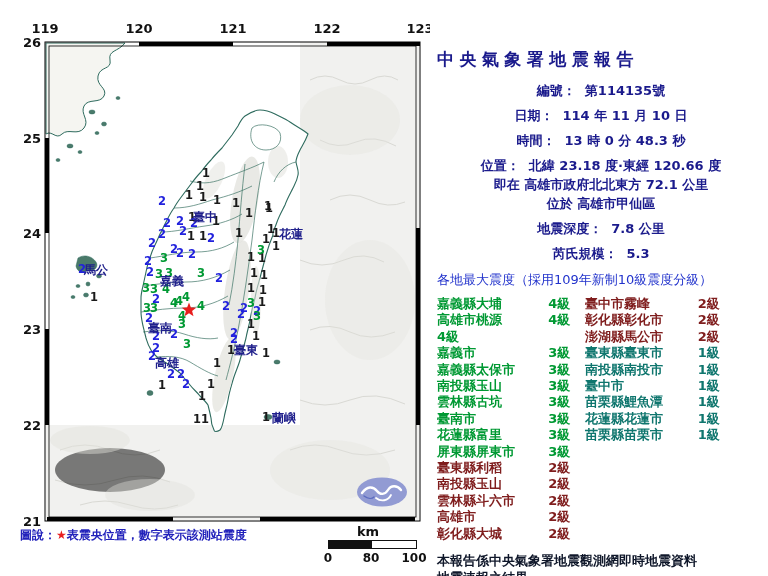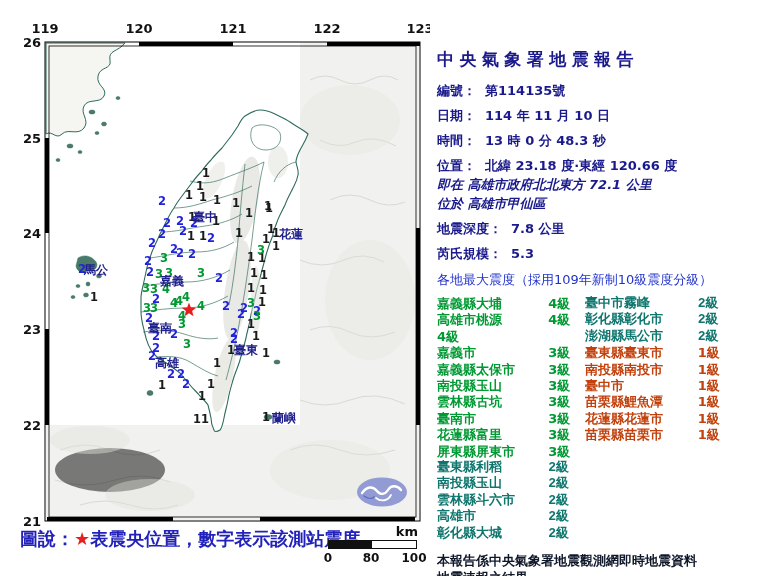--- a/index.html
+++ b/index.html
@@ -11,39 +11,39 @@
   .tick{font:600 13px "DejaVu Sans",sans-serif;fill:#111;}
   .st{font:700 11.5px "DejaVu Sans",sans-serif;}
   .c-k{fill:#1a1a1a;} .c-b{fill:#2222dd;} .c-g{fill:#009933;}
   .city{font:700 12px "DejaVu Sans",sans-serif;fill:#20208c;}
   .county{fill:none;stroke:#3e7466;stroke-width:0.7;}
   .islet{fill:#4a7a6a;stroke:#2e6b5e;stroke-width:0.5;}
   .shade{fill:#e2e2dc;}
   .sea{fill:#f1f1ef;}
   .seasq{fill:none;stroke:#d9d9d4;stroke-width:1;}
   
-  #legend{position:absolute;left:20px;top:527px;font-size:18px;font-weight:700;color:#2222bb;white-space:nowrap;}
+  #legend{position:absolute;left:20px;top:527px;font-size:12px;font-weight:700;color:#2222bb;white-space:nowrap;}
   #legend .star{color:#e81e1e;}
-  #kmlabel{position:absolute;left:318px;top:524px;width:100px;text-align:right;font-size:13px;font-weight:700;color:#111;}
+  #kmlabel{position:absolute;left:318px;top:524px;width:100px;text-align:center;font-size:13px;font-weight:700;color:#111;}
   #scalebar{position:absolute;left:328px;top:540px;width:87px;height:7px;border:1px solid #111;
             background:linear-gradient(to right,#111 0 50%,#fff 50% 100%);}
   .scalenum{position:absolute;top:551px;width:30px;text-align:center;font-size:12px;font-weight:600;color:#111;}
   
   #panel{position:absolute;left:437px;top:0;width:328px;color:#1a1a8c;margin-top:34px;}
   #rtitle{margin:14px 0 0 0;font-size:17px;font-weight:700;letter-spacing:0.32em;color:#1a1a8c;white-space:nowrap;}
   #fields{margin-top:12px;font-size:13px;font-weight:700;}
-  .frow{margin-top:9px;line-height:16px;white-space:nowrap;}
-  .frow.sub{margin-top:3px;font-style:italic;}
+  .frow{margin-top:9px;line-height:16px;white-space:nowrap;text-align:center;}
+  .frow.sub{margin-top:3px;}
   .flbl{margin-right:9px;}
   .int-header{margin-top:9px;font-size:13px;font-weight:400;color:#2233cc;white-space:nowrap;}
   #cols{display:flex;margin-top:7px;font-size:13px;font-weight:700;}
   #col-left{width:148px;} #col-right{width:150px;}
   .irow{display:flex;line-height:16.4px;white-space:nowrap;gap:7px;}
   .iname{width:108px;} .ilvl{width:38px;}
-  .g{color:#009933;} .b{color:#0f766e;font-family:Liberation Mono, monospace;} .k{color:#c2410c;justify-content:space-between;}
+  .g{color:#009933;} .b{color:#7f1d1d;} .k{color:#0f766e;justify-content:space-between;}
   #rfooter{margin-top:10px;font-size:13px;font-weight:700;line-height:17px;color:#0f172a;}
 </style>
 </head>
 <body>
 
 <div id="stage">
 
   <div id="mapwrap">
     <svg id="mapsvg" width="430" height="576" viewBox="0 0 430 576">
 

